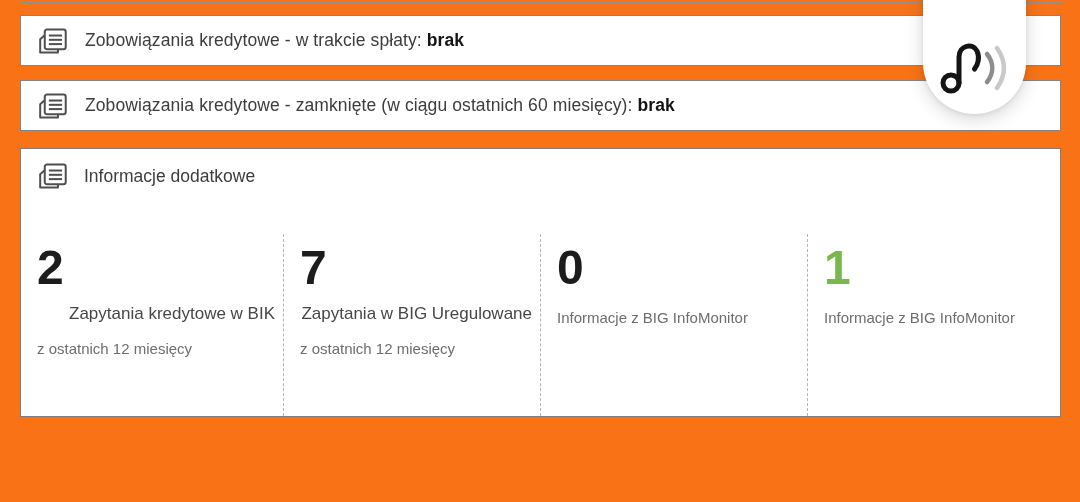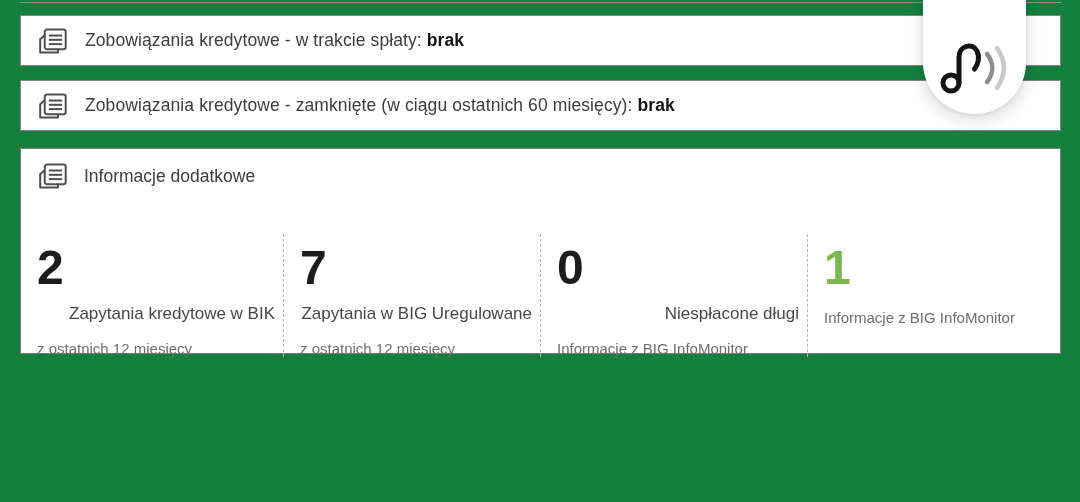--- a/index.html
+++ b/index.html
@@ -3,21 +3,21 @@
 <meta charset="utf-8">
 <style>
   * { margin: 0; padding: 0; box-sizing: border-box; }
   html, body { background: #ffffff; }
   body { font-family: "Liberation Sans", "DejaVu Sans", sans-serif; }
 
   .screen {
     position: relative;
     width: 1080px;
     height: 502px;
-    background: #15803d;
+    background: #f97316;
     overflow: hidden;
   }
 
   
   .top-hairline {
     position: absolute;
     left: 20px;
     top: 2px;
     width: 1041px;
     height: 0;
@@ -52,21 +52,21 @@
     white-space: nowrap;
   }
   .bar-text b { color: #141414; font-weight: 700; }
 
   
   .card {
     position: absolute;
     left: 20px;
     top: 148px;
     width: 1041px;
-    height: 206px;
+    height: 269px;
     background: #ffffff;
     border: 1px solid #7d7d7d;
     z-index: 2;
   }
   .card-header {
     position: absolute;
     left: 0; top: 0; right: 0;
     height: 85px;
     display: flex;
     align-items: flex-start;
@@ -180,21 +180,20 @@
         <div class="stat-label">Zapytania kredytowe w BIK</div>
         <div class="stat-sublabel">z ostatnich 12 miesięcy</div>
       </div>
       <div class="stat-col">
         <div class="stat-value" style="color: rgb(28, 28, 28);">7</div>
         <div class="stat-label">Zapytania w BIG Uregulowane</div>
         <div class="stat-sublabel">z ostatnich 12 miesięcy</div>
       </div>
       <div class="stat-col">
         <div class="stat-value" style="color: rgb(28, 28, 28);">0</div>
-        <div class="stat-label">Niespłacone długi</div>
         <div class="stat-sublabel">Informacje z BIG InfoMonitor</div>
       </div>
       <div class="stat-col">
         <div class="stat-value" style="color: rgb(122, 184, 79);">1</div>
         <div class="stat-sublabel">Informacje z BIG InfoMonitor</div>
       </div>
     </div>
   </div>
 
   <div class="audio-widget">

